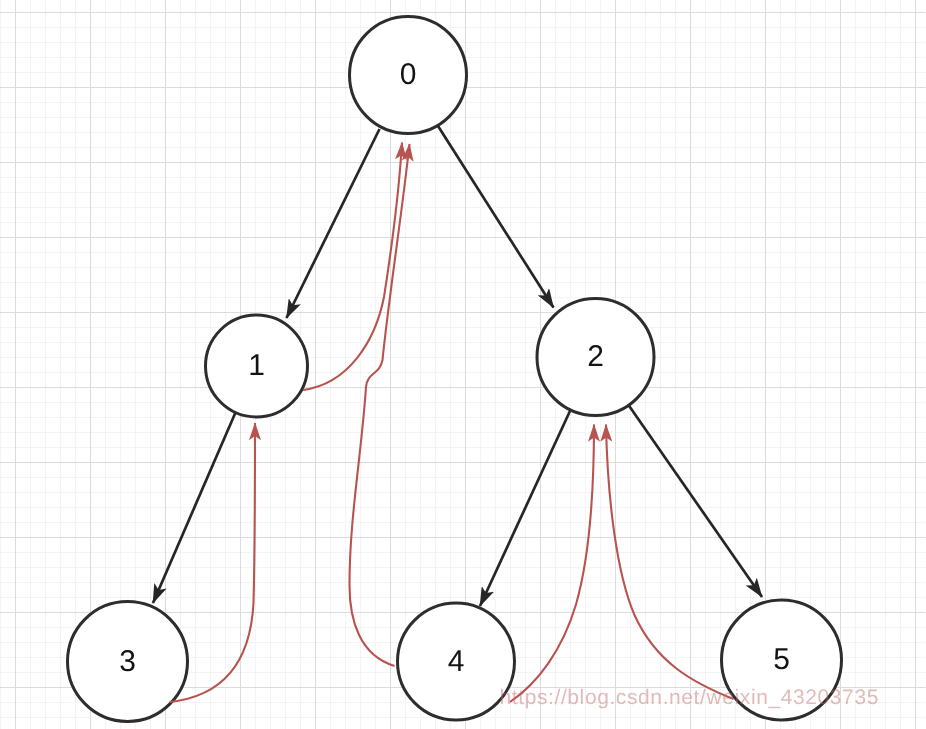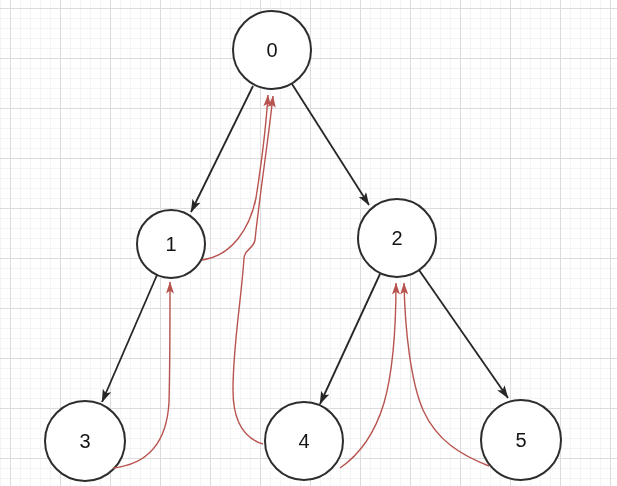--- a/index.html
+++ b/index.html
@@ -76,13 +76,14 @@
         <line x1="157" y1="275" x2="102" y2="402" stroke="#262626" stroke-width="1.8" marker-end="url(#arrow-black)"></line>
         <line x1="380" y1="274" x2="320" y2="404" stroke="#262626" stroke-width="1.8" marker-end="url(#arrow-black)"></line>
         <line x1="419" y1="270" x2="508" y2="398" stroke="#262626" stroke-width="1.8" marker-end="url(#arrow-black)"></line>
         <path d="M 113 468 C 150 464 167 440 169 402 C 170 365 170 320 170 282" fill="none" stroke="#b85450" stroke-width="1.4" marker-end="url(#arrow-red)"></path>
         <path d="M 202 260 C 232 256 250 228 256 198 C 261 166 266 128 268 95" fill="none" stroke="#b85450" stroke-width="1.4" marker-end="url(#arrow-red)"></path>
         <path d="M 263 444 C 240 437 233 414 233 390 C 233 345 241 303 244 258 C 245 248 253 250 255 240 C 259 200 268 142 273 96" fill="none" stroke="#b85450" stroke-width="1.4" marker-end="url(#arrow-red)"></path>
         <path d="M 340 468 C 359 455 375 433 384 403 C 392 375 396 332 396 283" fill="none" stroke="#b85450" stroke-width="1.4" marker-end="url(#arrow-red)"></path>
         <path d="M 489 466 C 461 455 437 441 423 410 C 411 382 405 332 404 283" fill="none" stroke="#b85450" stroke-width="1.4" marker-end="url(#arrow-red)"></path>
       </g>
   </svg>
+  <div class="watermark">https://blog.csdn.net/weixin_43203735</div>
 </div>
 
 </body></html>

